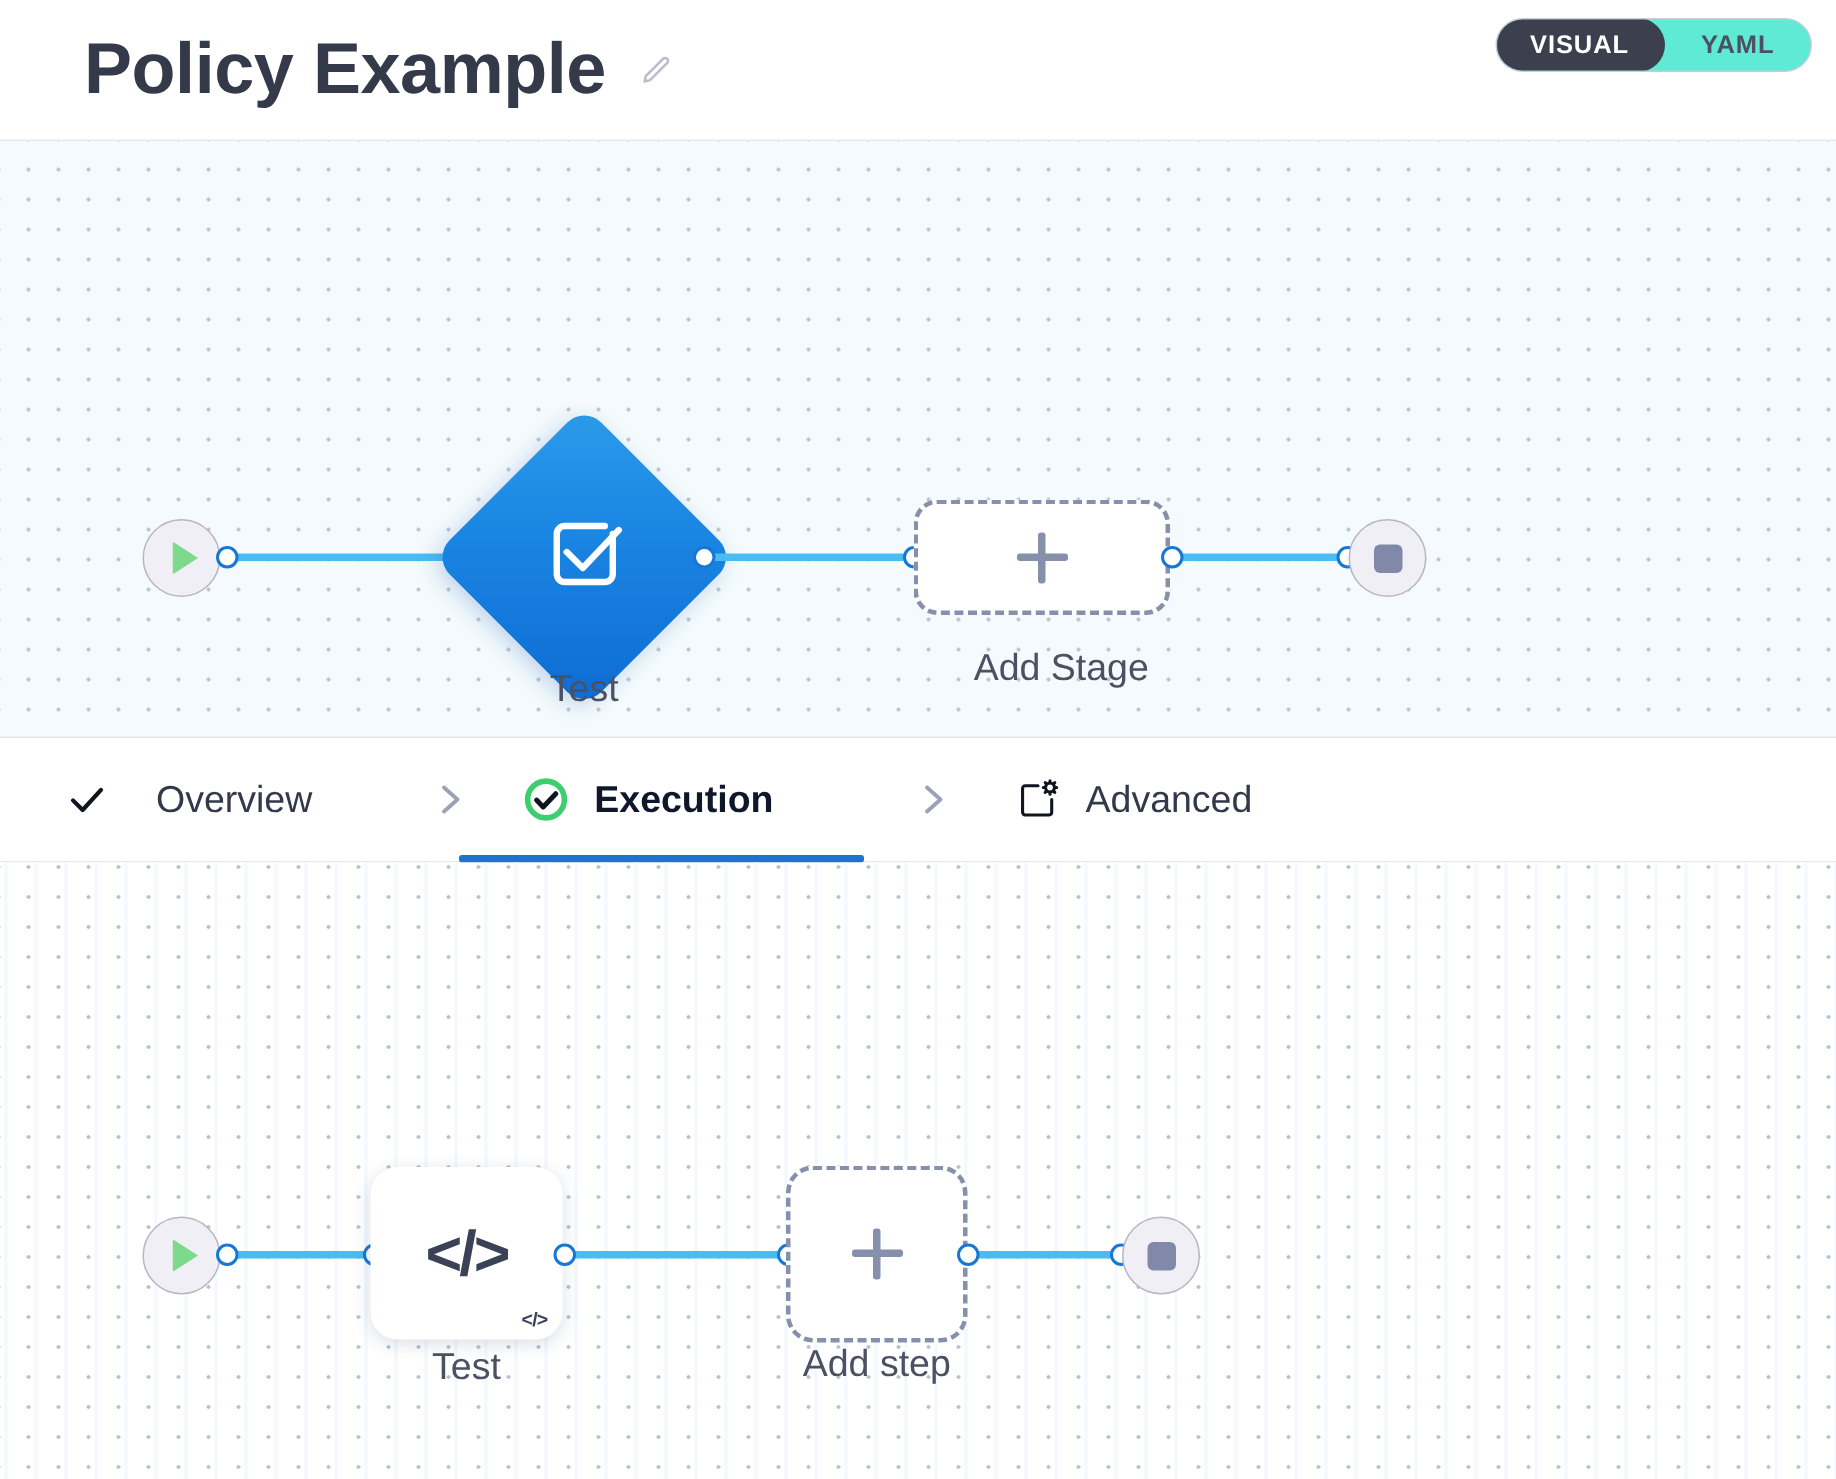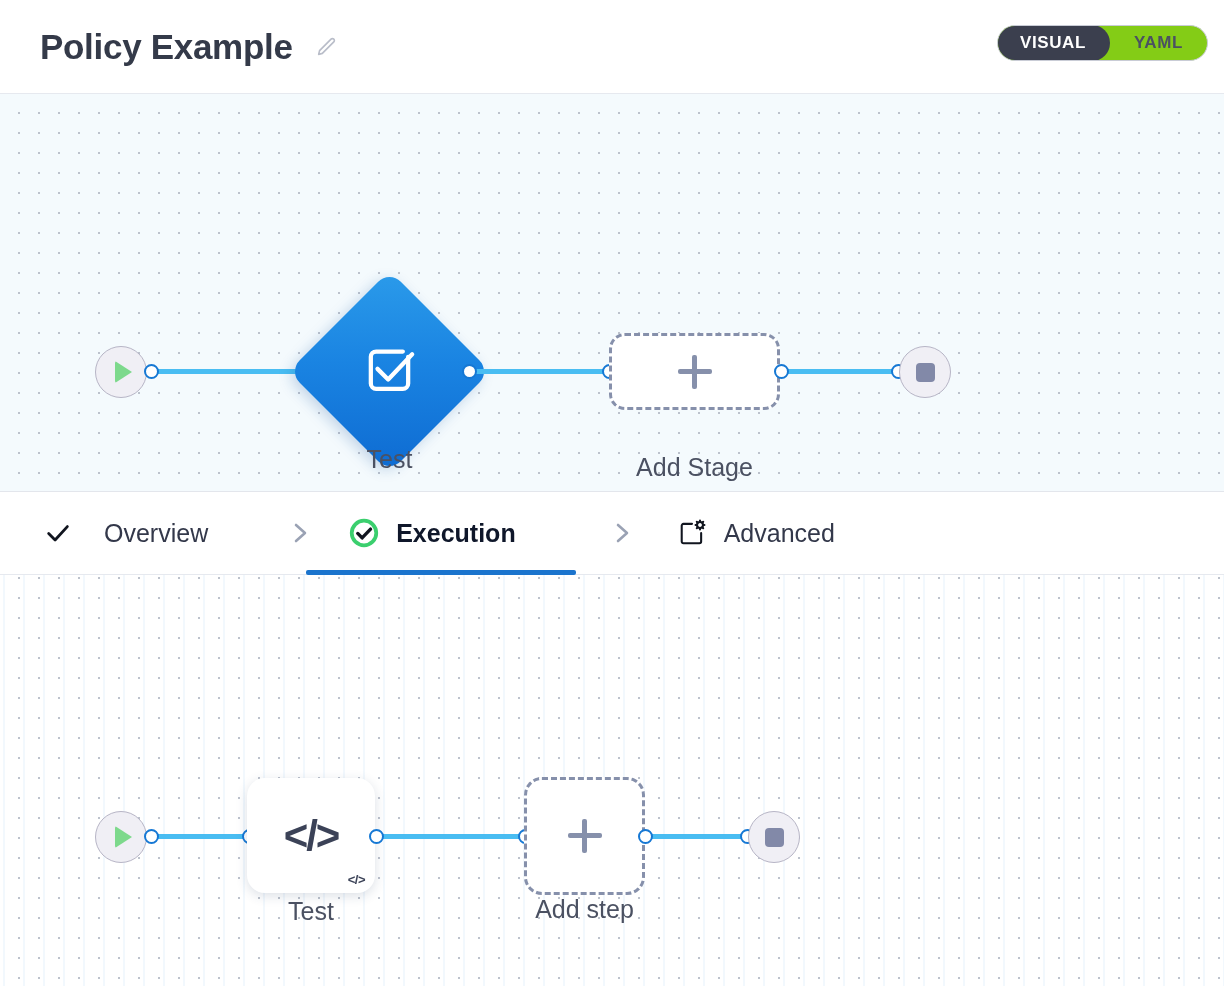--- a/index.html
+++ b/index.html
@@ -13,45 +13,45 @@
   
   .header {
     position: relative;
     height: 94px;
     background: #ffffff;
     border-bottom: 1px solid #e6e9ef;
     display: flex;
     align-items: center;
   }
   .page-title {
-    margin-left: 40px;
-    font-size: 35px;
+    margin-left: 56px;
+    font-size: 48px;
     font-weight: bold;
     color: #343a49;
     letter-spacing: -0.3px;
     white-space: nowrap;
   }
   .edit-pencil {
     margin-left: 20px;
     width: 26px; height: 26px;
     display: flex; align-items: center; justify-content: center;
     cursor: pointer;
   }
 
   
   .mode-toggle {
     position: absolute;
     right: 16px;
-    top: 25px;
+    top: 12px;
     height: 36px;
     display: flex;
     align-items: center;
     border: 1.5px solid #c9ccd6;
     border-radius: 18px;
-    background: #84cc16;
+    background: #5eead4;
     overflow: hidden;
   }
   .mode-opt {
     height: 36px;
     padding: 0 24px;
     display: flex; align-items: center; justify-content: center;
     font-size: 17px;
     font-weight: bold;
     letter-spacing: 0.6px;
     color: #4b5162;
@@ -261,21 +261,21 @@
   <div class="connector" style="left:468px; top:275px; width:150px;"></div>
   <div class="port" style="left:462px; top:270px;"></div>
   <div class="port" style="left:602px; top:270px;"></div>
 
   <div class="node dashed-box" style="left:609px; top:239px; width:171px; height:77px; border-radius:16px;">
     <div style="position:relative; width:34px; height:34px;">
       <div class="plus-h" style="left:0; top:14px; width:34px; height:5px;"></div>
       <div class="plus-v" style="left:14px; top:0; width:5px; height:34px;"></div>
     </div>
   </div>
-  <div class="node-label" style="left:609px; top:337px; width:171px;margin-top:22px;">Add Stage</div>
+  <div class="node-label" style="left:622px; top:337px; width:171px;">Add Stage</div>
 
   <div class="connector" style="left:780px; top:275px; width:125px;"></div>
   <div class="port" style="left:774px; top:270px;"></div>
   <div class="port" style="left:891px; top:270px;"></div>
 
   <div class="node" style="left:899px; top:252px;">
     <div class="terminal">
       <div class="stop-sq"></div>
     </div>
   </div>

